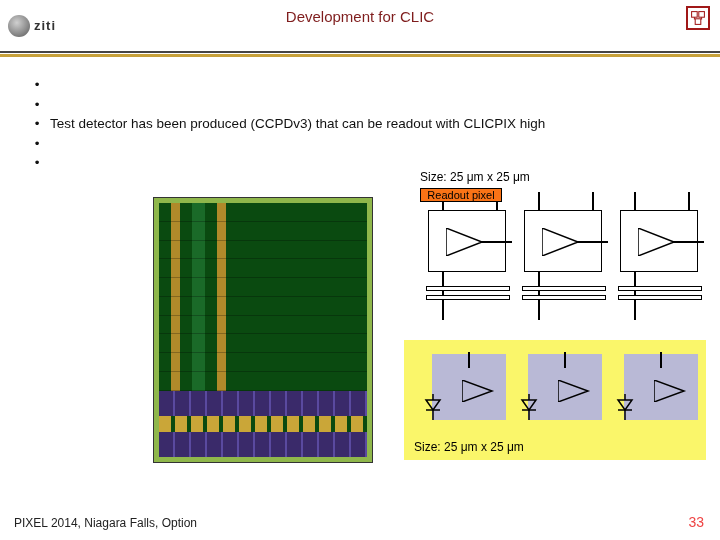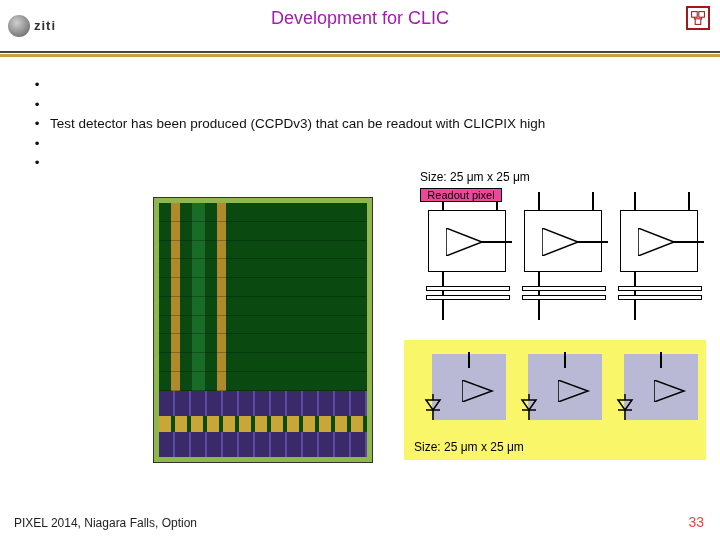--- a/index.html
+++ b/index.html
@@ -28,22 +28,22 @@
   .logo-left .zball {
     width: 22px; height: 22px; border-radius: 50%;
     background: radial-gradient(circle at 40% 35%, #d0d0d0, #888 60%, #555);
     margin-right: 4px;
   }
   .logo-left .ztxt { font-size: 13px; font-weight: bold; color: #333; letter-spacing: 1px; }
   .title {
     position: absolute;
     left: 0; right: 0;
     text-align: center;
-    font-size: 18px;
-    color: #a21caf;
+    font-size: 15px;
+    color: #7f1d1d;
     top: 8px;
   }
   .logo-right {
     position: absolute;
     right: 10px; top: 6px;
     width: 24px; height: 24px;
     border: 2px solid #a01818;
     display: flex; align-items: center; justify-content: center;
   }
   .logo-right svg { width: 16px; height: 16px; }
@@ -78,21 +78,21 @@
   .readout-label {
     position: absolute;
     left: 420px;
     top: 18px;
     width: 82px;
     height: 14px;
     border: 1px solid #000;
     font-size: 11px;
     text-align: center;
     line-height: 13px;
-    background: #ec4899;
+    background: #f97316;
     z-index: 5;
   }
   .upper-circuit {
     position: absolute;
     left: 416px;
     top: 22px;
     width: 290px;
     height: 130px;
   }
   .upper-circuit .group {

